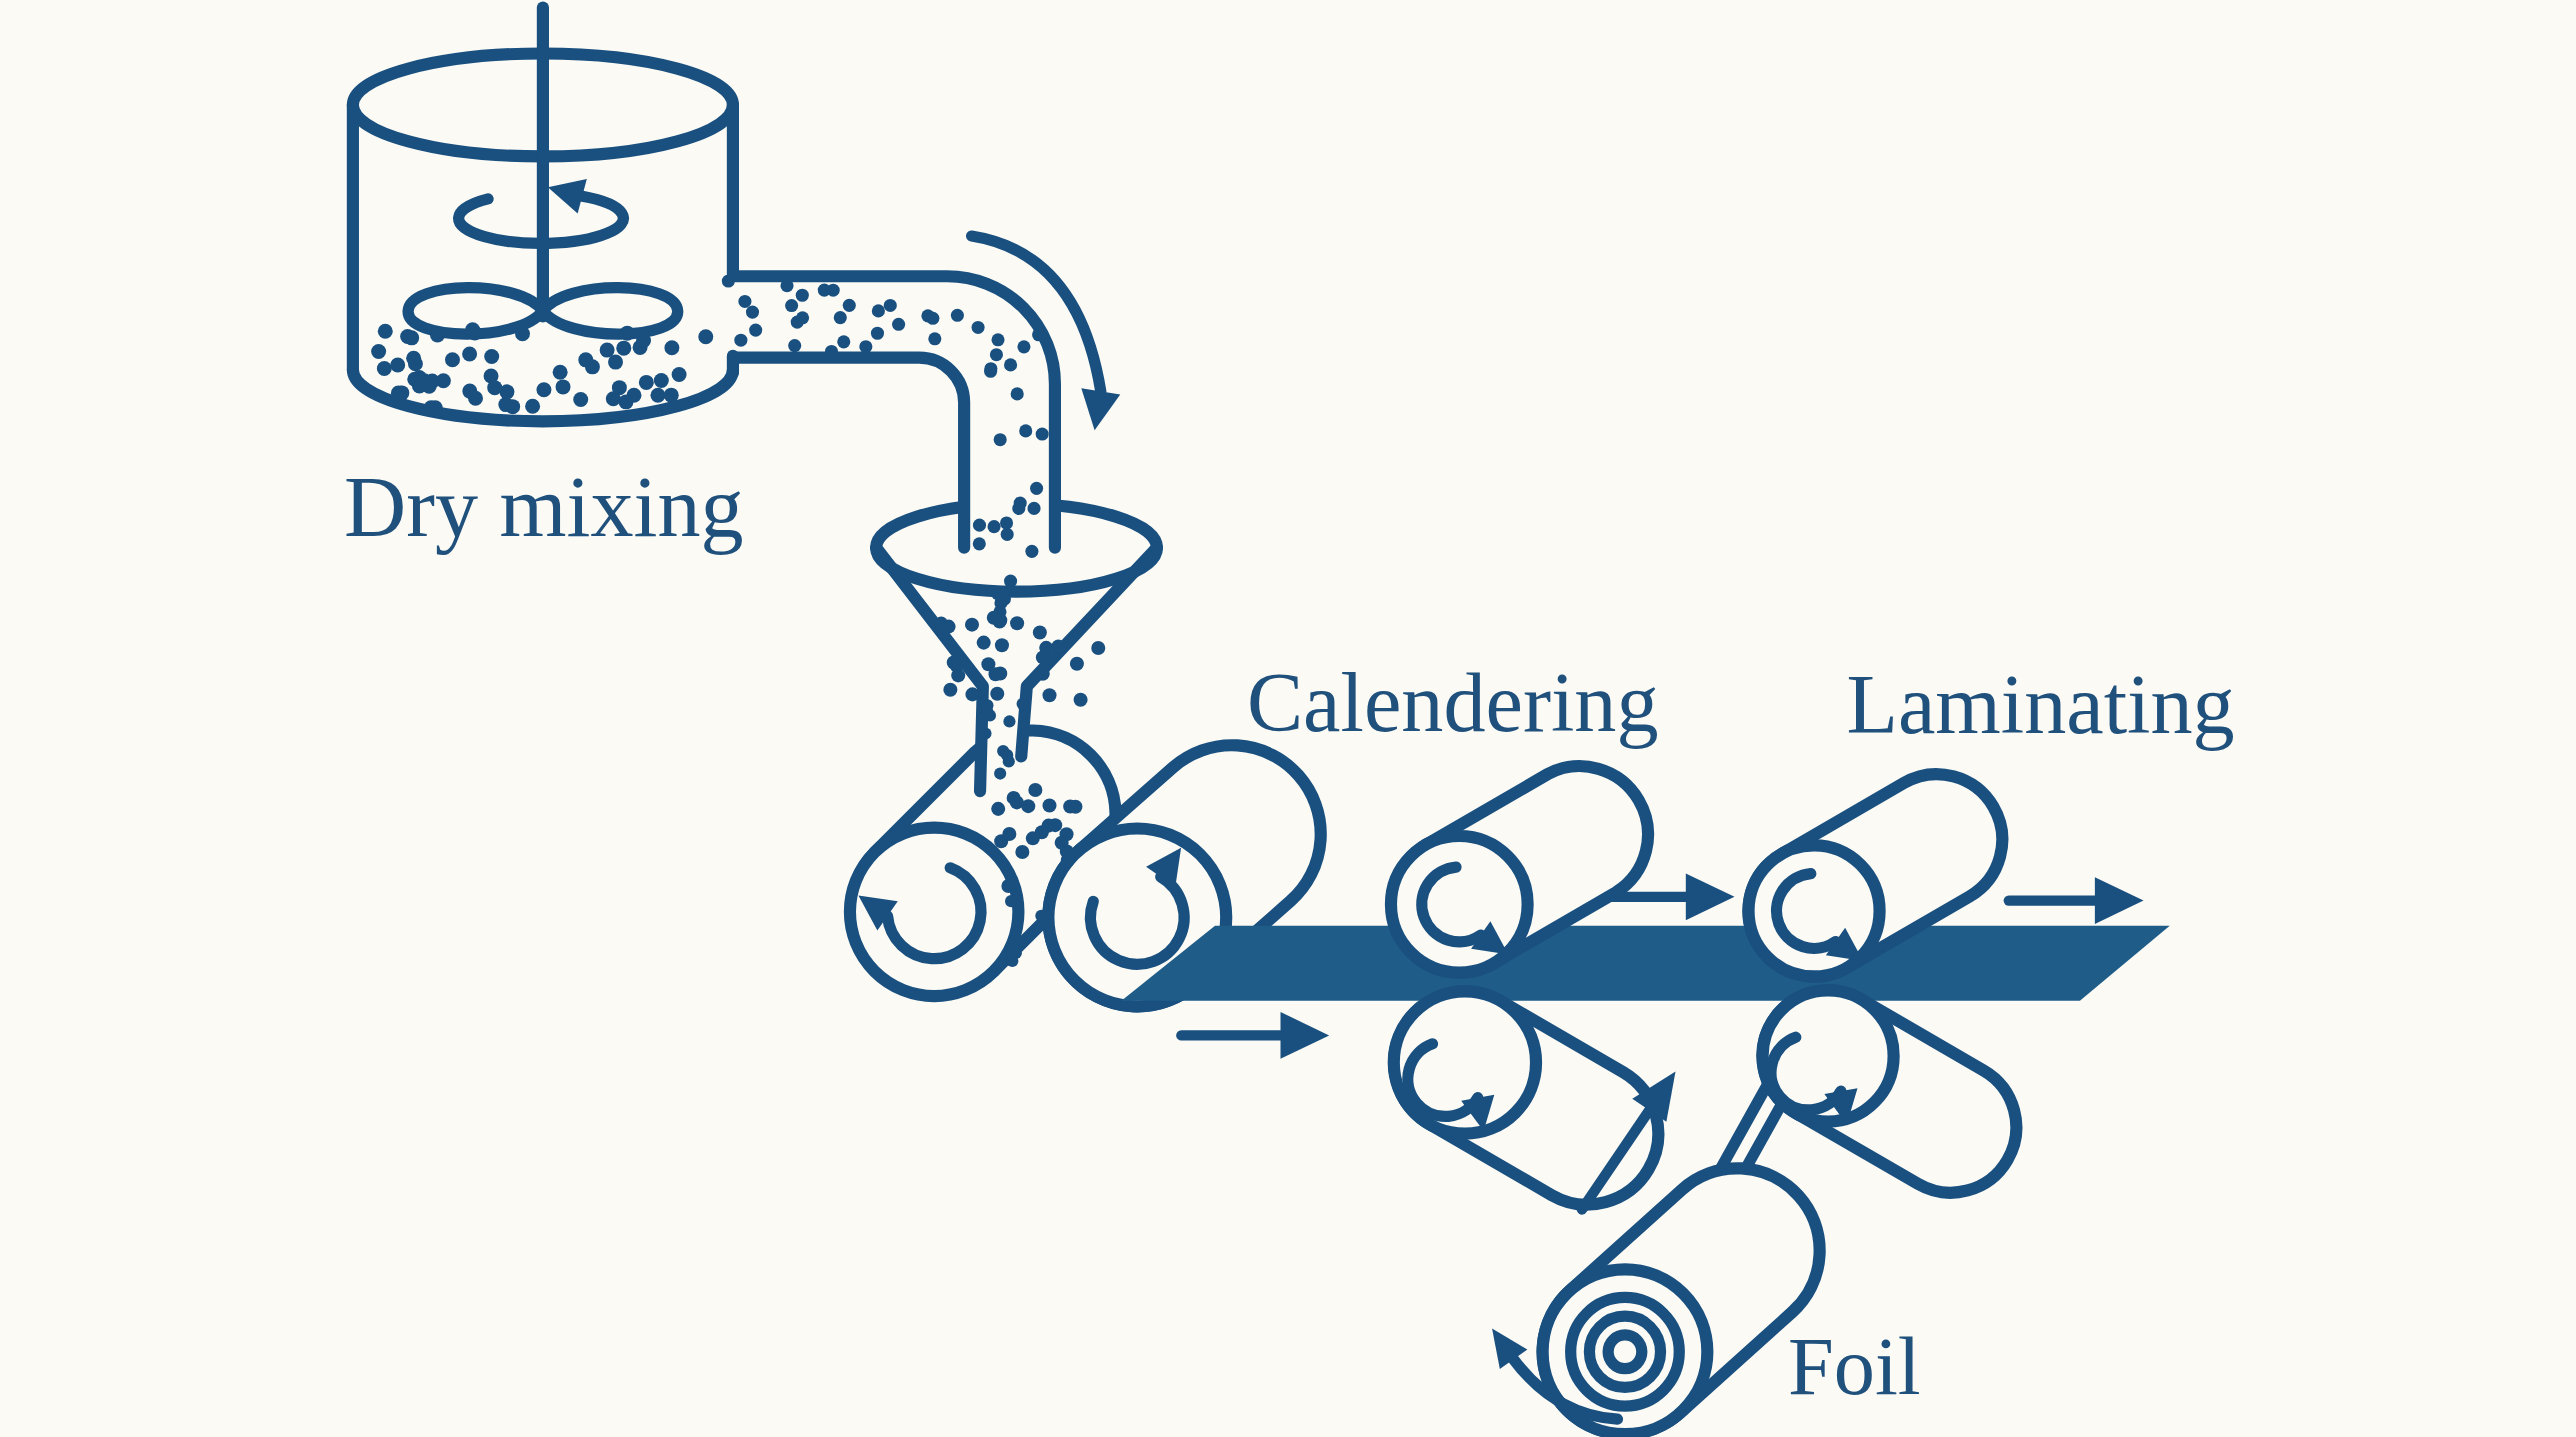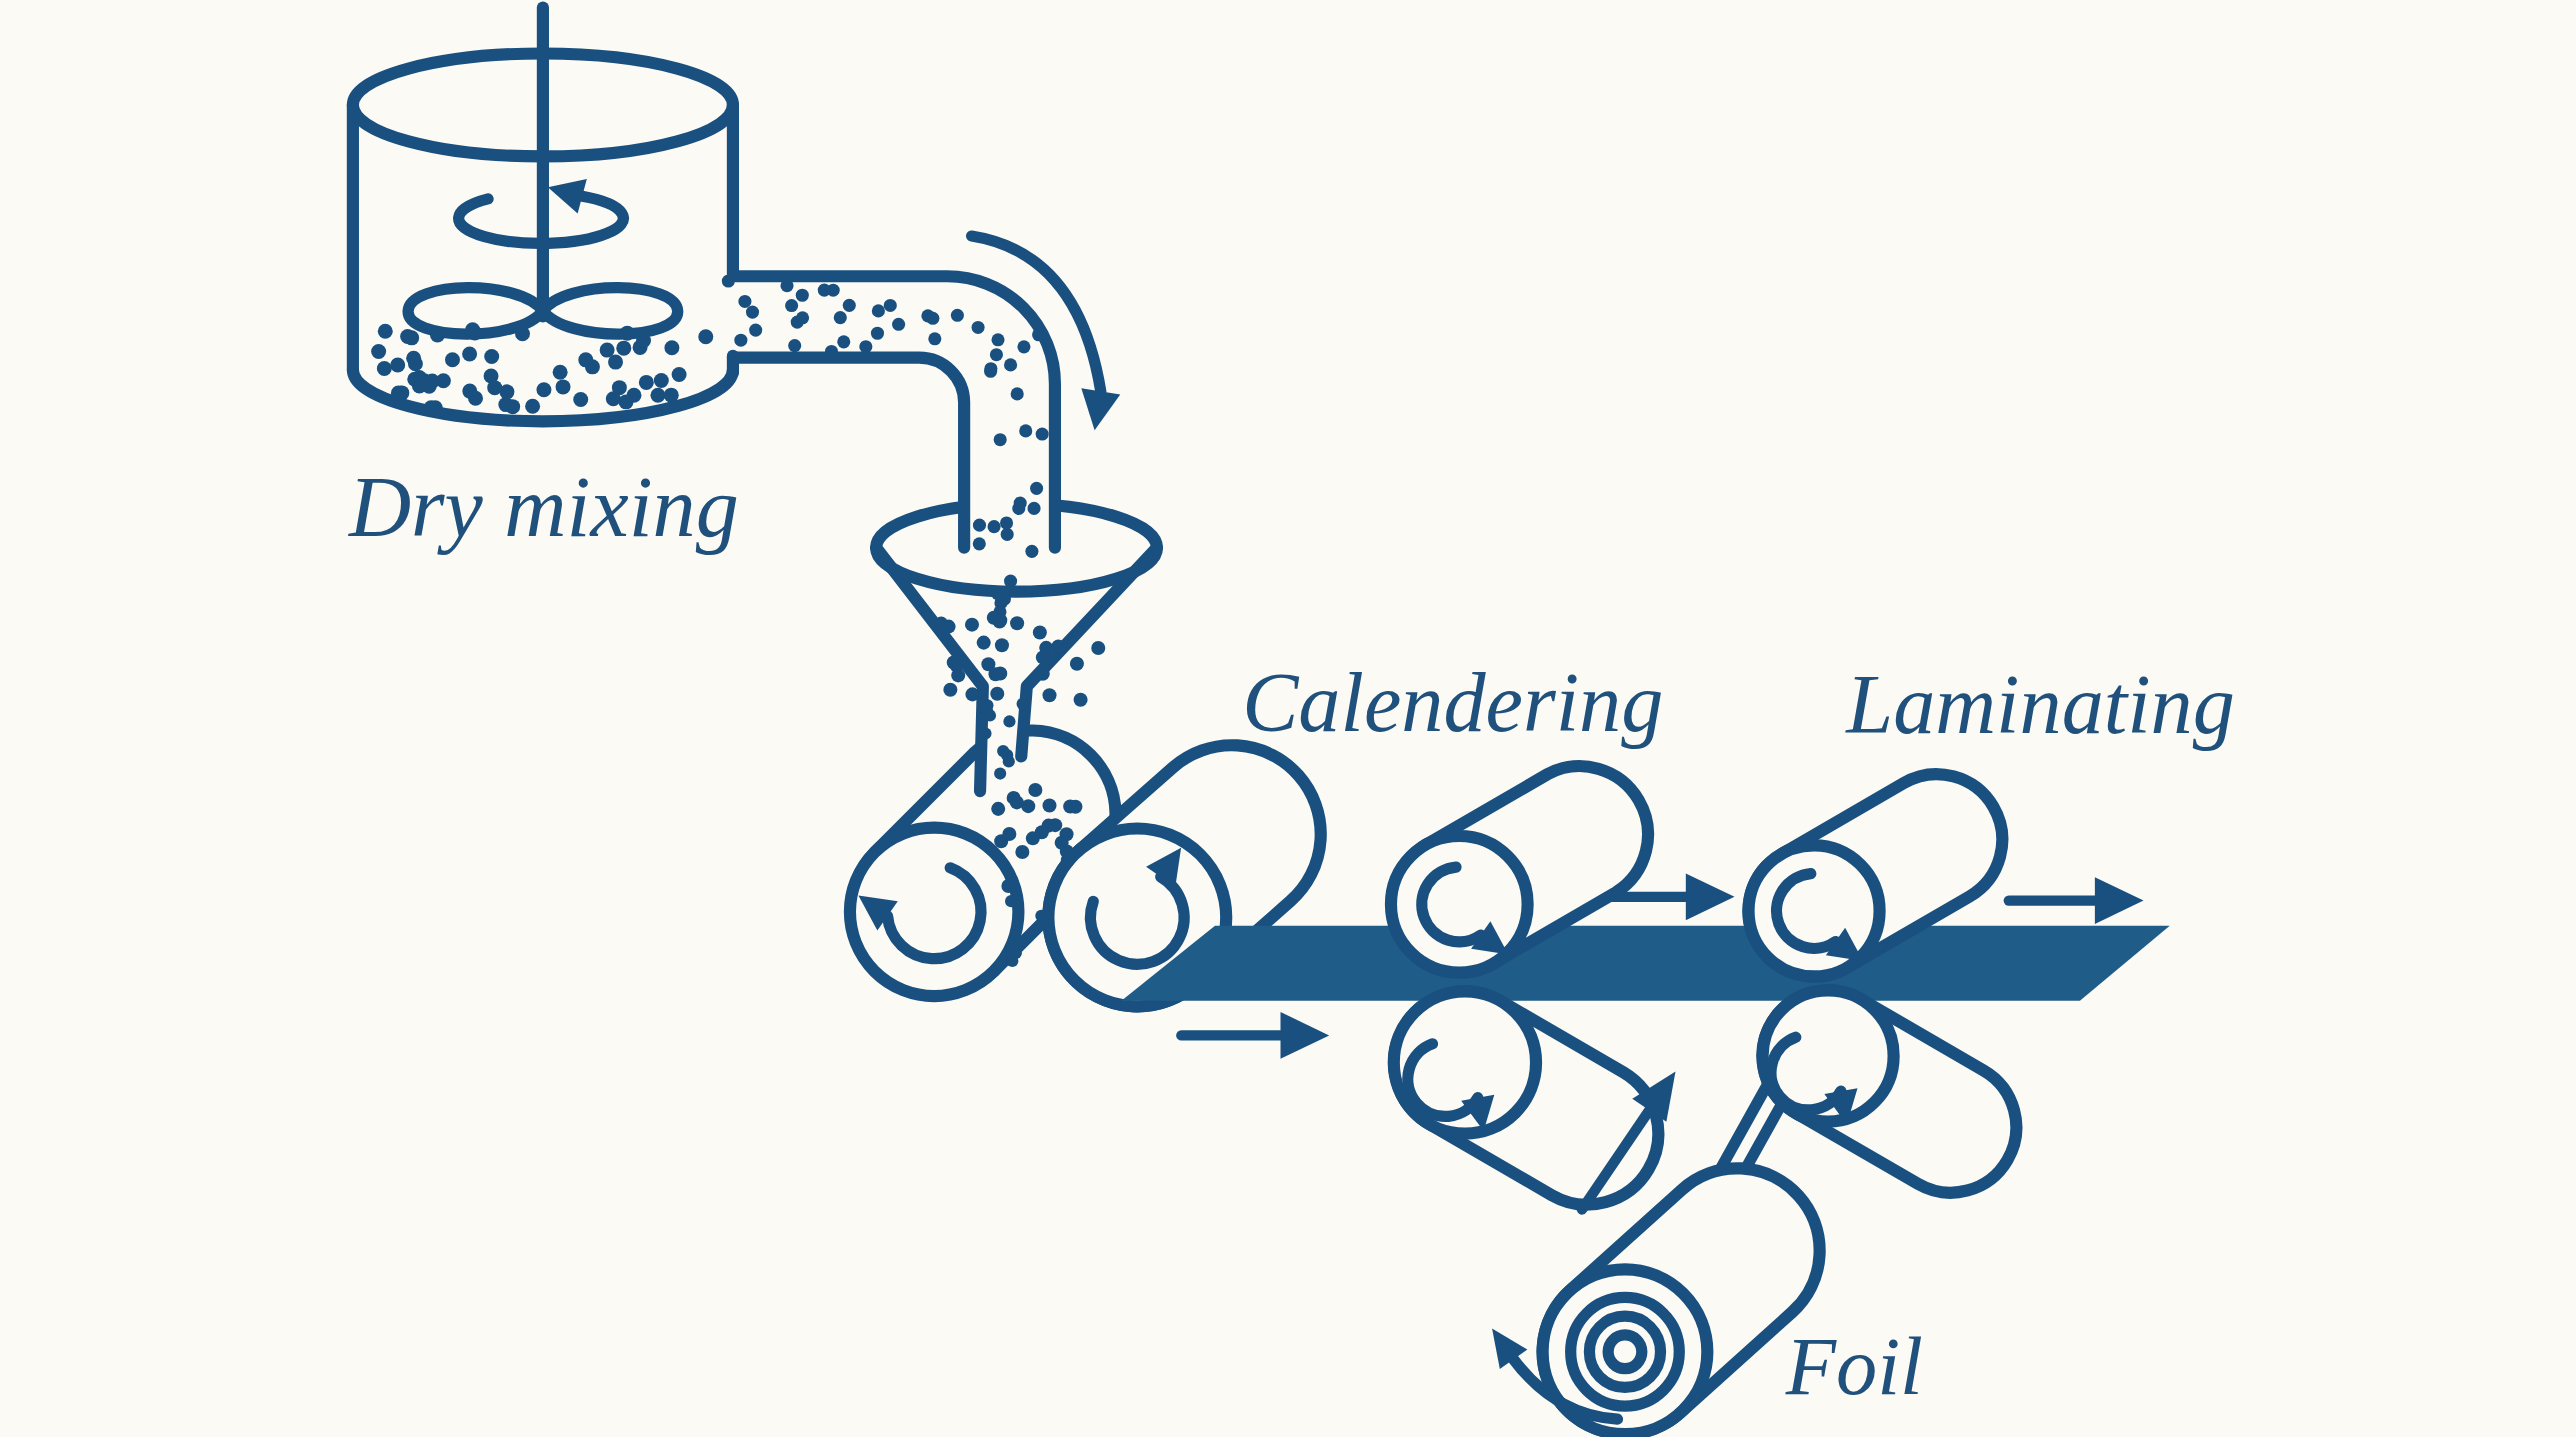--- a/index.html
+++ b/index.html
@@ -2,21 +2,21 @@
 <html style="--ink: #1a507f; --belt: #1f5c88; --text: #20507c; --paper: #fbfaf5;font-size:15px"><head>
 <meta charset="utf-8">
 <style>
   html,body{margin:0;padding:0;}
   body{
     width:2576px;height:1438px;
     background:var(--paper,#fbfaf5);
     font-family:"Liberation Serif", serif;
     overflow:hidden;
   }
-  #stage{width:2560px;height:1438px;position:relative;font-style:italic;}
+  #stage{width:2560px;height:1438px;position:relative;}
   svg{display:block;}
   .ink{stroke:var(--ink,#1a507f);fill:none;stroke-width:13;stroke-linecap:round;stroke-linejoin:round;}
   .ink-thin{stroke:var(--ink,#1a507f);fill:none;stroke-width:12;stroke-linecap:round;stroke-linejoin:round;}
   .ink-fill{fill:var(--ink,#1a507f);stroke:none;}
   .paper-fill{fill:var(--paper,#fbfaf5);}
   .belt-fill{fill:var(--belt,#1f5c88);stroke:none;}
   .arrow-tail{stroke:var(--ink,#1a507f);stroke-width:11;fill:none;stroke-linecap:round;}
   .diagram-label{
     fill:var(--text,#20507c);
     font-family:"Liberation Serif", serif;

